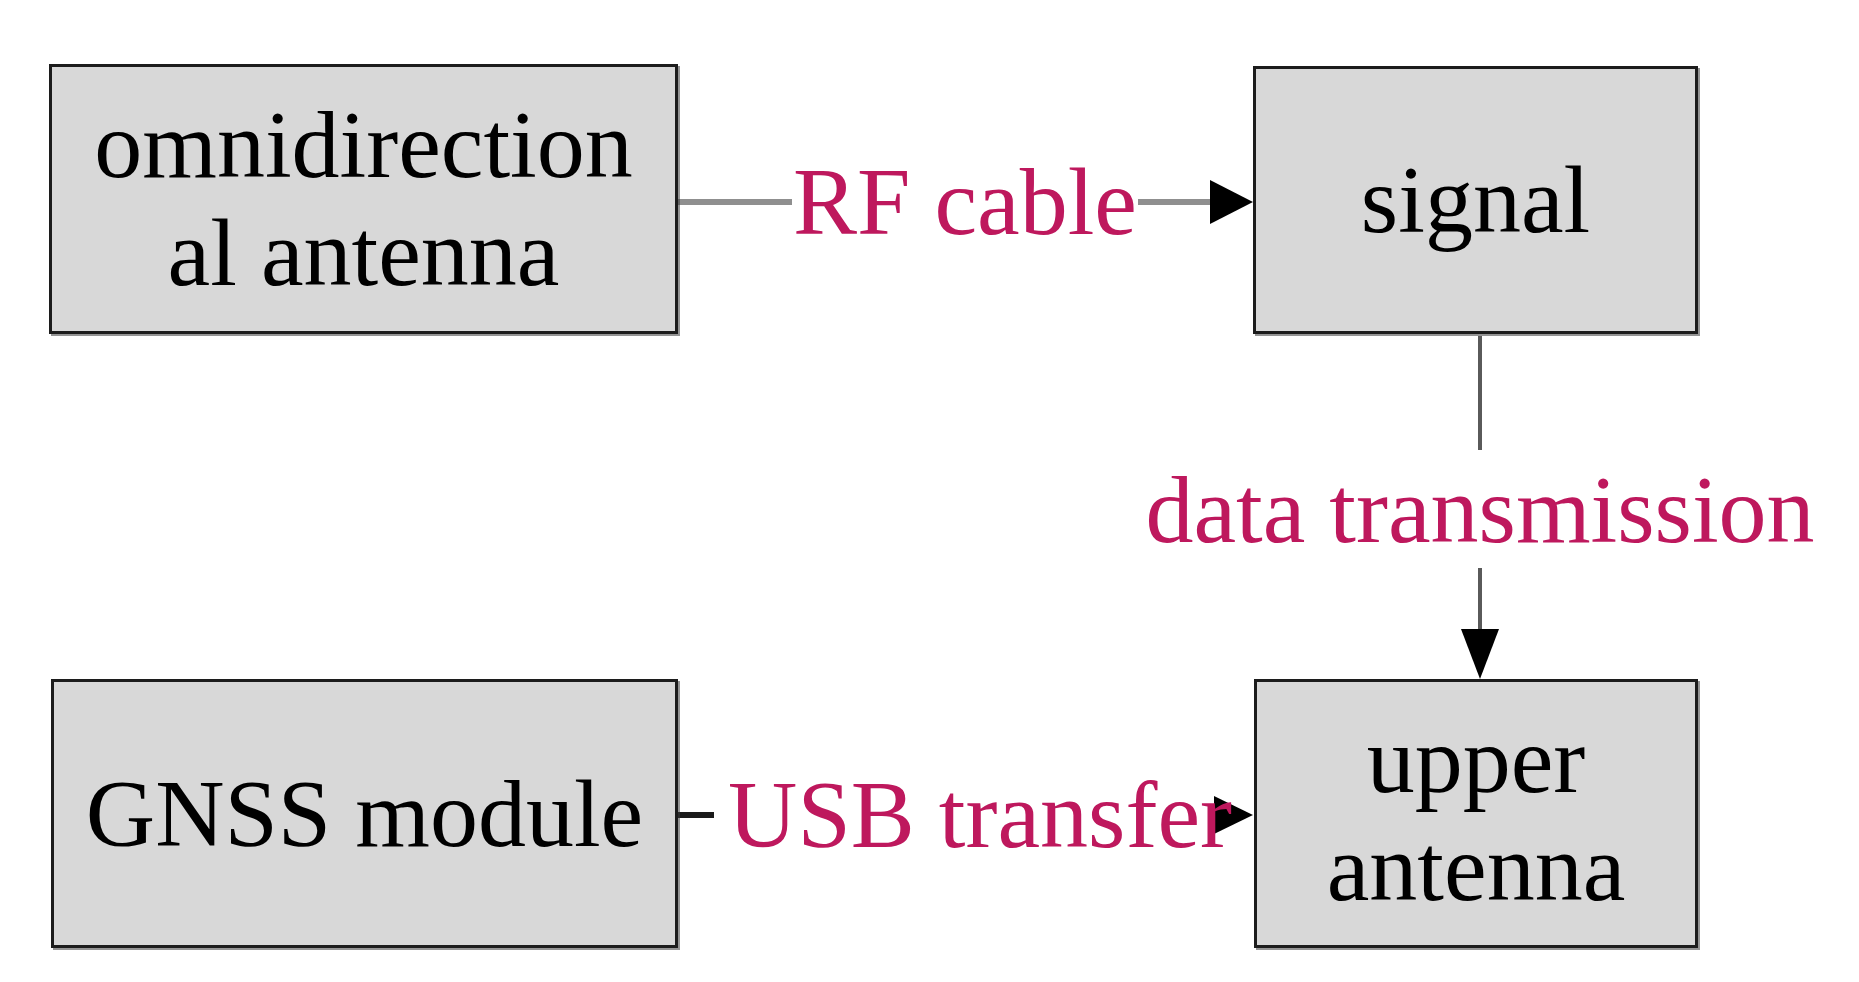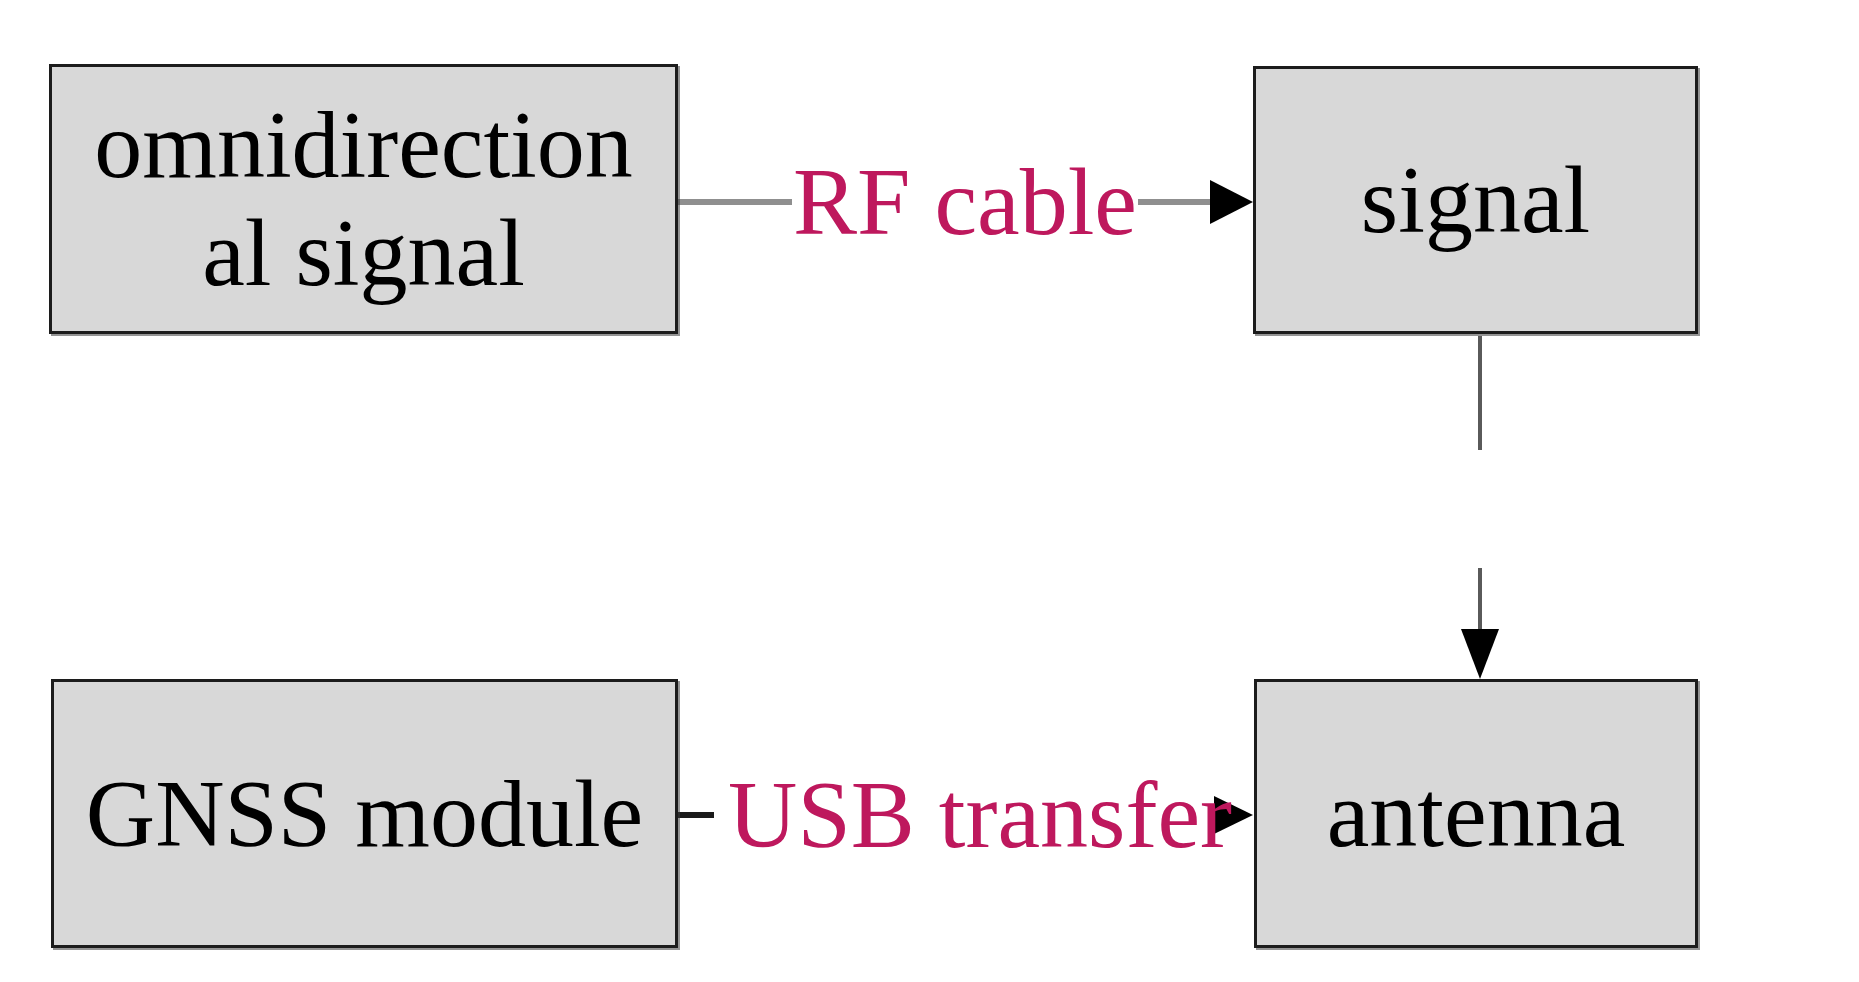--- a/index.html
+++ b/index.html
@@ -73,33 +73,35 @@
     <line x1="1480" y1="336" x2="1480" y2="450" stroke="#5a5a5a" stroke-width="4"></line>
     <line x1="1480" y1="568" x2="1480" y2="632" stroke="#5a5a5a" stroke-width="4"></line>
     <polygon points="1480,679 1461,629 1499,629" fill="#000000"></polygon>
 
     <line x1="678" y1="815" x2="714" y2="815" stroke="#1a1a1a" stroke-width="6"></line>
     <polygon points="1253,815 1214,796 1214,834" fill="#000000"></polygon>
   </svg>
 
   <div class="node" id="node-antenna">
     <span>omnidirection</span>
-    <span>al signal</span>
+    <span>al antenna</span>
   </div>
 
   <div class="node" id="node-signal-analyzer">
     <span>signal</span>
   </div>
 
   <div class="node" id="node-gnss">
     <span>GNSS module</span>
   </div>
 
   <div class="node" id="node-upper-computer">
+    <span>upper</span>
     <span>antenna</span>
   </div>
 
   <div class="edge-label" id="label-rf">RF cable</div>
 
+  <div class="edge-label" id="label-data">data transmission</div>
 
   <div class="edge-label" id="label-usb">USB transfer</div>
 
 </div>
 
 </body></html>

